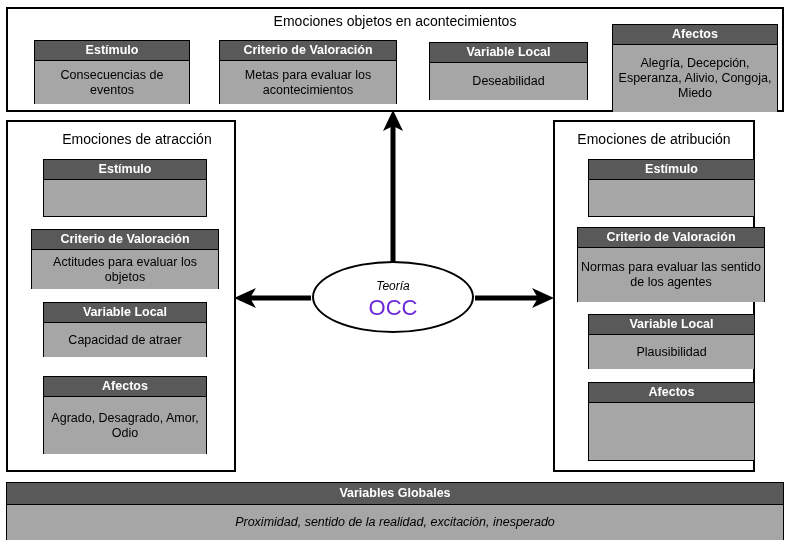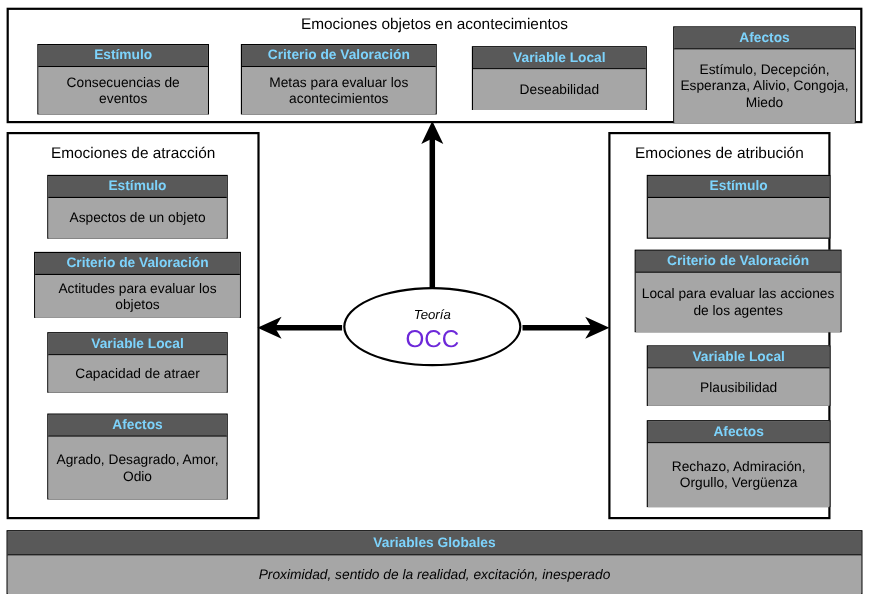--- a/index.html
+++ b/index.html
@@ -37,21 +37,21 @@
 
   
   .card {
     position: absolute;
     box-sizing: border-box;
     border: 1px solid #000000;
     background: #a6a6a6;
   }
   .card-head {
     background: #595959;
-    color: #7dd3fc;
+    color: #ffffff;
     text-align: center;
     font-size: 12.5px;
     font-weight: bold;
     line-height: 18px;
     height: 19px;
     border-bottom: 1px solid #000000;
     white-space: nowrap;
     overflow: hidden;
   }
   .card-body {
@@ -134,33 +134,30 @@
     <div class="card" style="left:421px; top:33px; width:159px; height:58px;">
       <div class="card-head">Variable Local</div>
       <div class="card-body" style="height:37px;">
         <span>Deseabilidad</span>
       </div>
     </div>
 
     <div class="card" style="left:604px; top:15px; width:166px; height:88px;">
       <div class="card-head">Afectos</div>
       <div class="card-body" style="height:67px;">
-        <span>Estímulo, Decepción, Esperanza, Alivio, Congoja, Miedo</span>
+        <span>Alegría, Decepción, Esperanza, Alivio, Congoja, Miedo</span>
       </div>
     </div>
   </div>
 
   <div class="panel" style="left:6px; top:120px; width:230px; height:352px;">
-    <div class="panel-title" style="position:absolute; left:0; top:10px; width:100%;">Emociones de atracción</div>
+    <div class="panel-title" style="position:absolute; left:16px; top:10px; width:100%;">Emociones de atracción</div>
 
     <div class="card" style="left:35px; top:37px; width:164px; height:58px;">
       <div class="card-head">Estímulo</div>
-      <div class="card-body" style="height:37px;">
-        <span>Aspectos de un objeto</span>
-      </div>
     </div>
 
     <div class="card" style="left:23px; top:107px; width:188px; height:60px;">
       <div class="card-head">Criterio de Valoración</div>
       <div class="card-body" style="height:39px;">
         <span>Actitudes para evaluar los objetos</span>
       </div>
     </div>
 
     <div class="card" style="left:35px; top:180px; width:164px; height:55px;">
@@ -181,36 +178,33 @@
   <div class="panel" style="left:553px; top:120px; width:202px; height:352px;">
     <div class="panel-title" style="position:absolute; left:0; top:10px; width:100%;">Emociones de atribución</div>
 
     <div class="card" style="left:33px; top:37px; width:167px; height:58px;">
       <div class="card-head">Estímulo</div>
     </div>
 
     <div class="card" style="left:22px; top:105px; width:188px; height:75px;">
       <div class="card-head">Criterio de Valoración</div>
       <div class="card-body" style="height:54px;">
-        <span>Local para evaluar las acciones de los agentes</span>
+        <span>Normas para evaluar las sentido de los agentes</span>
       </div>
     </div>
 
     <div class="card" style="left:33px; top:192px; width:167px; height:55px;">
       <div class="card-head">Variable Local</div>
       <div class="card-body" style="height:34px;">
         <span>Plausibilidad</span>
       </div>
     </div>
 
     <div class="card" style="left:33px; top:260px; width:167px; height:79px;">
       <div class="card-head">Afectos</div>
-      <div class="card-body" style="height:58px;">
-        <span>Rechazo, Admiración, Orgullo, Vergüenza</span>
-      </div>
     </div>
   </div>
 
   <div class="ellipse" style="left:312px; top:261px; width:162px; height:72px;">
     <div class="l1">Teoría</div>
     <div class="l2">OCC</div>
   </div>
 
   <svg id="arrows" viewBox="0 0 790 547" xmlns="http://www.w3.org/2000/svg">
 

